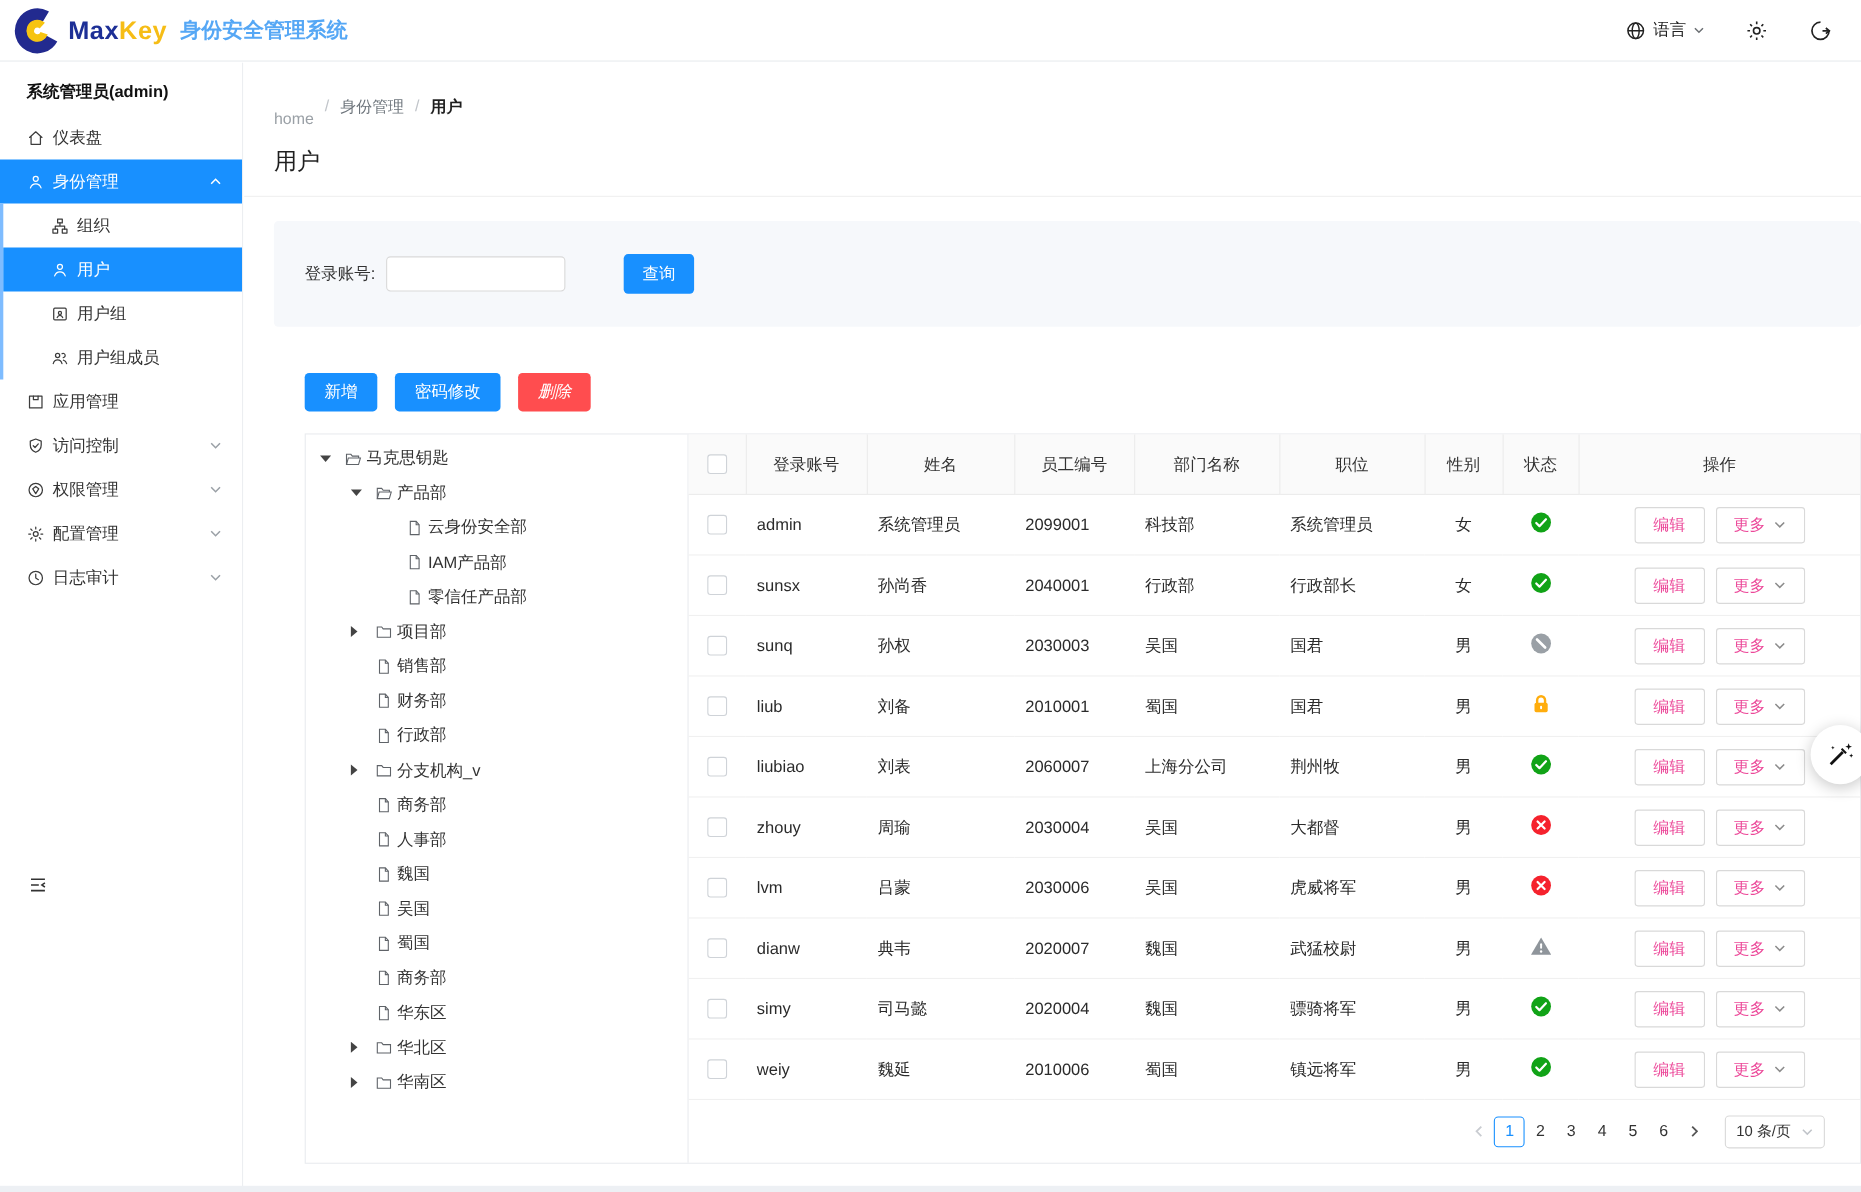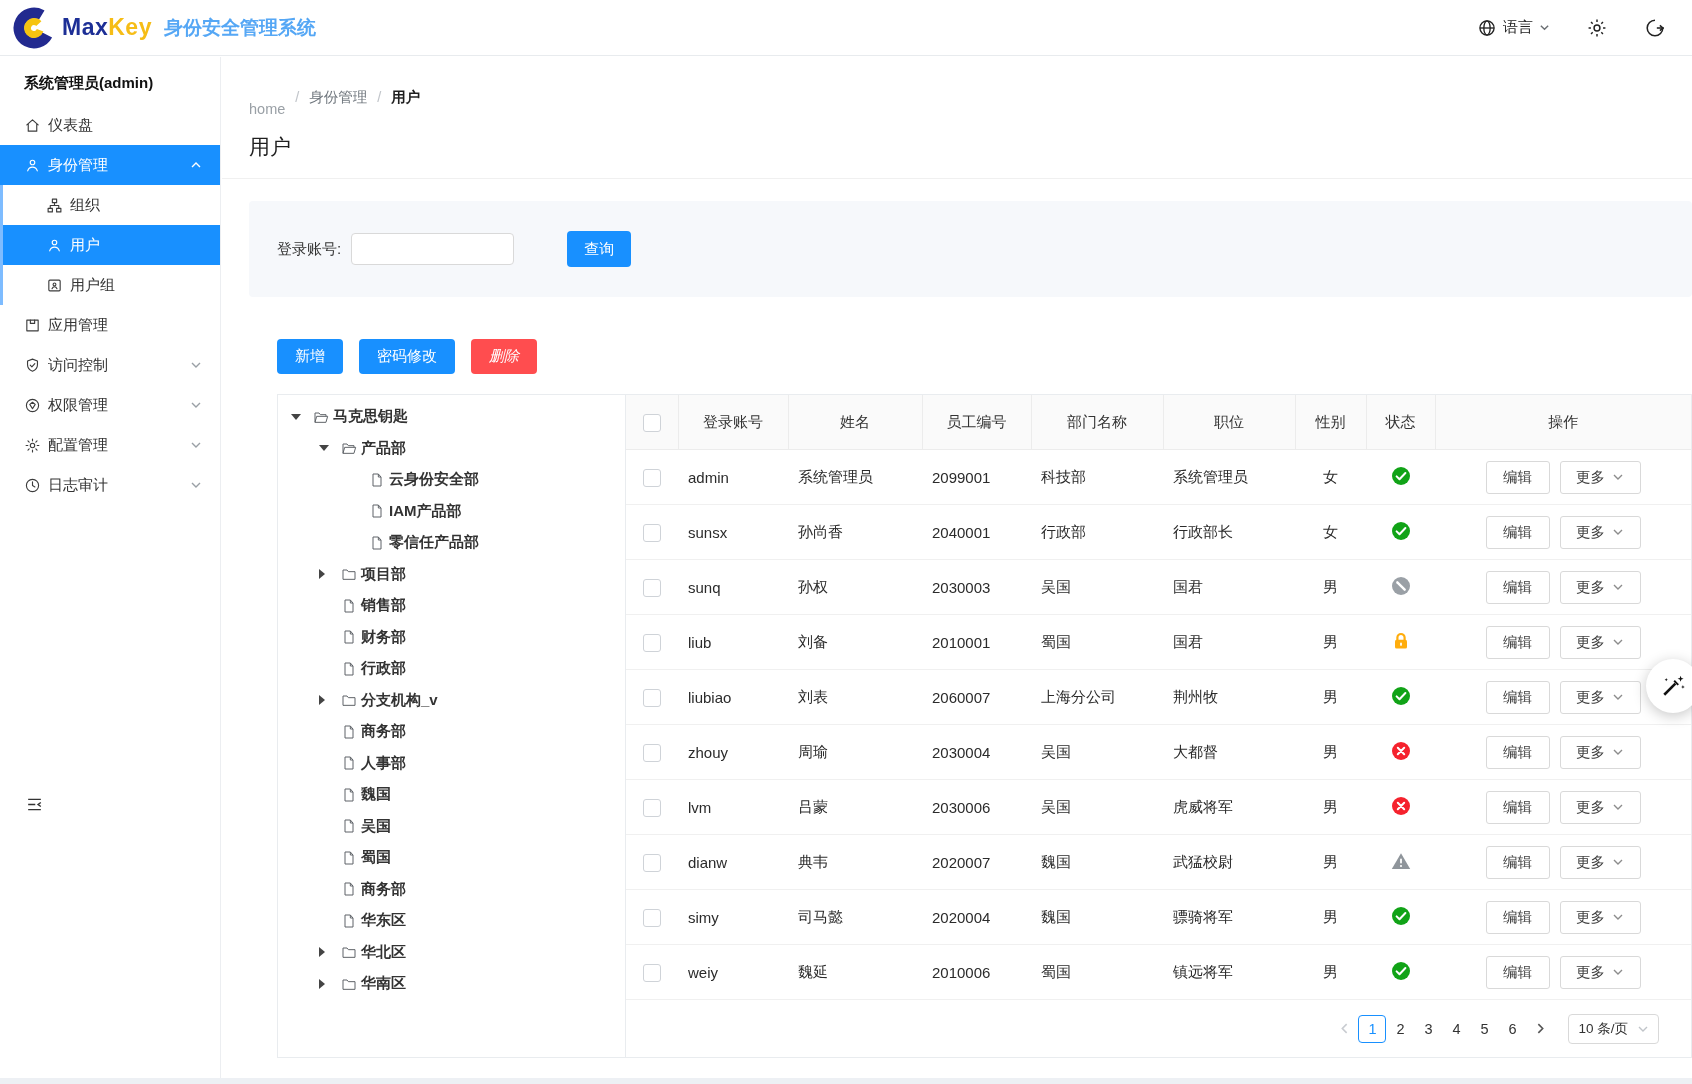--- a/index.html
+++ b/index.html
@@ -61,21 +61,21 @@
   .btn-danger{background:#ff4d4f;color:#fff;font-style:italic;}
   .search-btn{width:64px;height:36px;margin-left:53px;}
 
   .toolbar{margin:42px 0 0 55px;display:flex;gap:16px;}
   .toolbar .btn{height:35px;padding:0 18px;}
 
   .content-box{margin:20px 0 0 55px;width:1415px;height:664px;border:1px solid #e9ecef;
     box-sizing:border-box;display:flex;background:#fff;}
 
   
-  .tree-pane{width:349px;border-right:1px solid #e9ecef;box-sizing:border-box;padding-top:6px;overflow:hidden;font-weight:bold;}
+  .tree-pane{width:349px;border-right:1px solid #e9ecef;box-sizing:border-box;padding-top:6px;overflow:hidden;}
   .tree-row{height:31.5px;display:flex;align-items:center;font-size:15px;color:#333;cursor:pointer;}
   .tree-row .caret{width:10px;margin-right:12px;display:inline-flex;color:#555;}
   .tree-row .caret-spacer{width:22px;display:inline-block;}
   .caret-down{width:0;height:0;border-left:5px solid transparent;border-right:5px solid transparent;border-top:6px solid #444;}
   .caret-right{width:0;height:0;border-top:5px solid transparent;border-bottom:5px solid transparent;border-left:6px solid #444;}
   .tree-icon{margin-right:4px;color:#5f6368;}
   .tree-icon svg{width:16px;height:16px;}
   .lv0{padding-left:13px;} .lv1{padding-left:41px;} .lv2{padding-left:69px;}
 
   
@@ -84,21 +84,21 @@
   thead th{height:52px;background:#fafafa;border-right:1px solid #ececec;border-bottom:1px solid #ececec;
     font-weight:400;font-size:15px;color:#333;text-align:center;}
   thead th:last-child{border-right:none;}
   tbody td{height:54px;border-bottom:1px solid #f0f0f0;font-size:15px;color:#2b2b2b;
     padding:0 0 0 10px;overflow:hidden;white-space:nowrap;}
   td.center,th.center{text-align:center;padding:0;}
   .cbx{display:inline-block;width:16px;height:16px;border:1px solid #cfd3d8;border-radius:3px;background:#fff;cursor:pointer;vertical-align:middle;}
   .status-icon svg{width:20px;height:20px;vertical-align:middle;}
   .ops{display:flex;align-items:center;justify-content:center;gap:10px;}
   .row-btn{height:33px;border:1px solid #d9d9d9;background:#fff;border-radius:3px;
-    font-size:14.5px;color:#404040;cursor:pointer;font-family:inherit;display:inline-flex;align-items:center;justify-content:center;}
+    font-size:14.5px;color:#ec4899;cursor:pointer;font-family:inherit;display:inline-flex;align-items:center;justify-content:center;}
   .edit-btn{width:64px;}
   .more-btn{width:81px;gap:7px;}
   .more-btn .sm-chev{color:#8c8c8c;display:inline-flex;}
 
   
   .pagination{height:70px;display:flex;align-items:center;justify-content:flex-end;
     padding-right:32px;font-size:14.5px;color:#333;}
   .pg-item{width:28px;height:28px;display:flex;align-items:center;justify-content:center;cursor:pointer;box-sizing:border-box;}
   .pg-active{border:1px solid #1890ff;color:#1890ff;border-radius:4px;background:#fff;}
   .pg-prev{color:#c9ccd1;}
@@ -207,20 +207,31 @@
         </div>
         <div class="menu-item child">
           <span class="icon mi-icon">
             <svg viewBox="0 0 24 24" fill="none" stroke="currentColor" stroke-width="1.6" stroke-linecap="round" stroke-linejoin="round">
               <rect x="4" y="4.5" width="16" height="15" rx="1.5"></rect>
               <circle cx="12" cy="10.5" r="2"></circle>
               <path d="M8.5 16.5c.8-2 2.2-2.8 3.5-2.8s2.7.8 3.5 2.8"></path>
             </svg>
           </span>
           <span>用户组</span>
+        </div>
+        <div class="menu-item child">
+          <span class="icon mi-icon">
+            <svg viewBox="0 0 24 24" fill="none" stroke="currentColor" stroke-width="1.6" stroke-linecap="round" stroke-linejoin="round">
+              <circle cx="9" cy="8.6" r="2.7"></circle>
+              <path d="M3.4 19.2c.9-3.1 3.3-4.7 5.6-4.7s4.7 1.6 5.6 4.7"></path>
+              <path d="M14.6 6.4a2.7 2.7 0 1 1 1.6 5"></path>
+              <path d="M16.4 14.6c2 .5 3.6 2 4.2 4.6"></path>
+            </svg>
+          </span>
+          <span>用户组成员</span>
         </div>
       </div>
       <div class="menu-item">
         <span class="icon mi-icon">
           <svg viewBox="0 0 24 24" fill="none" stroke="currentColor" stroke-width="1.6" stroke-linecap="round" stroke-linejoin="round">
             <rect x="4" y="4.5" width="16" height="15"></rect>
             <path d="M9 4.5V9h6V4.5"></path>
           </svg>
         </span>
         <span>应用管理</span>

